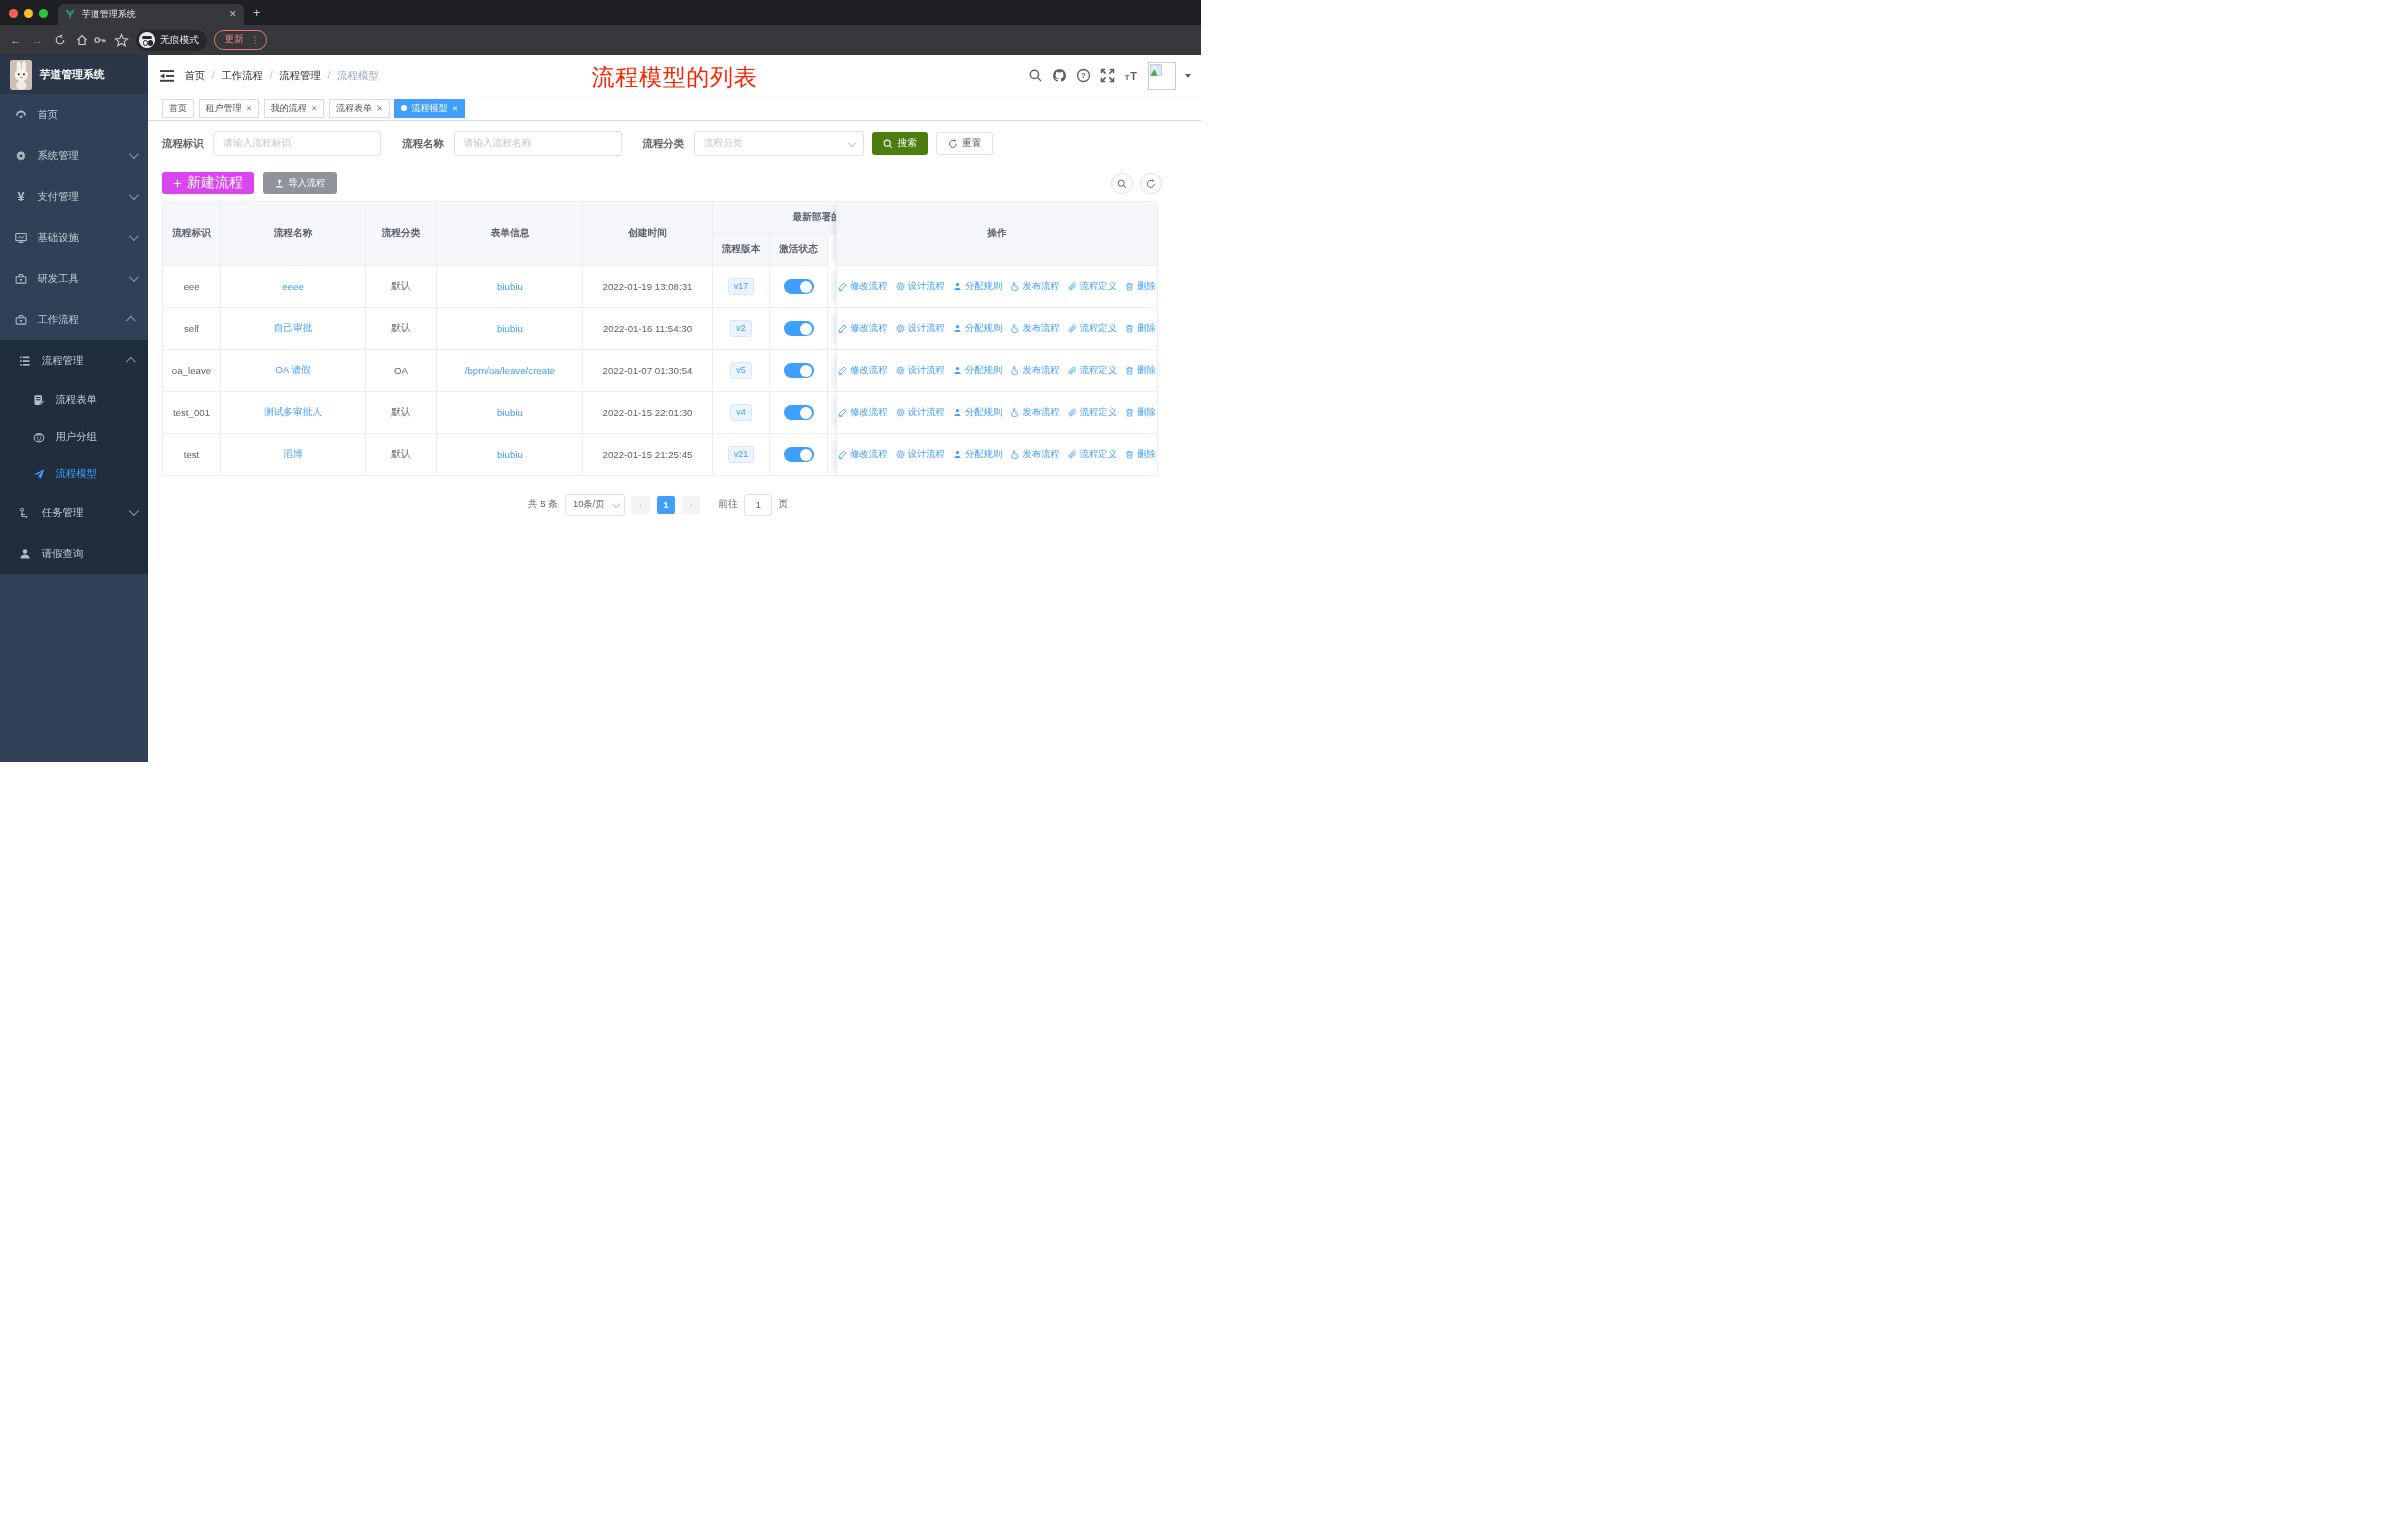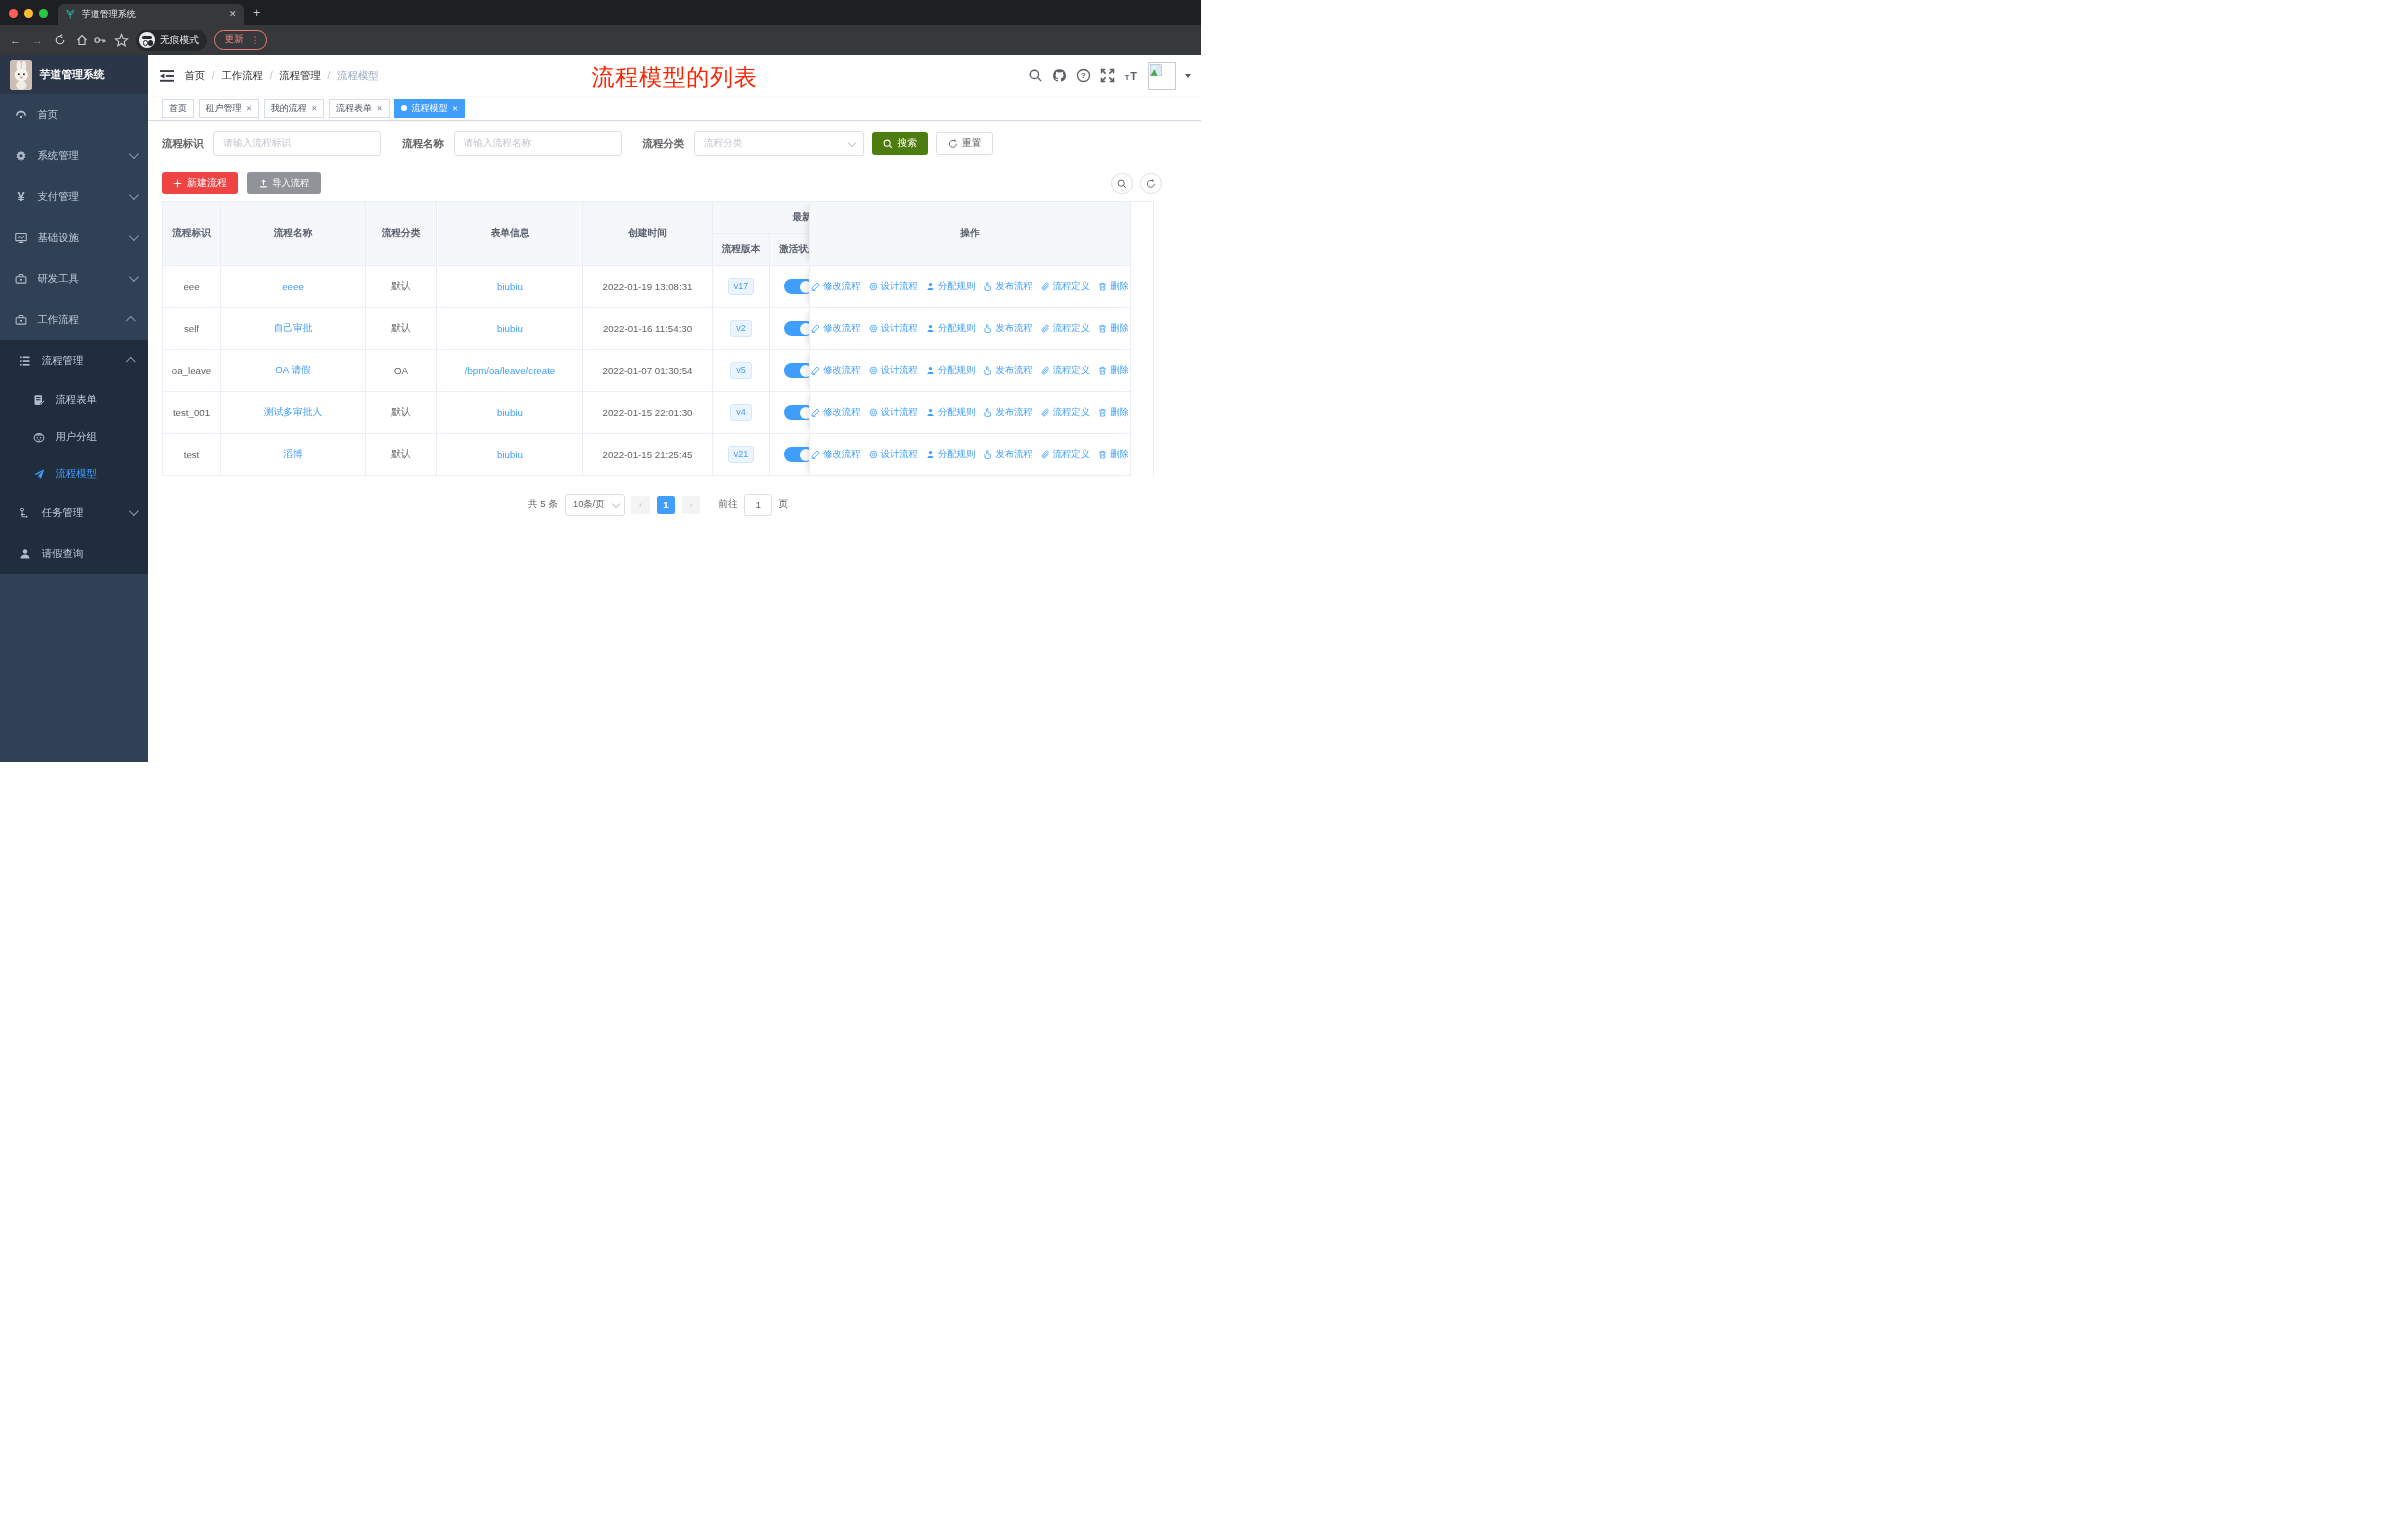--- a/index.html
+++ b/index.html
@@ -93,42 +93,42 @@
              padding:0 9px; color:#c0c4cc; font-size:9.7px; background:#fff; }
   .f-gap { width:21px; }
   .f-select { width:170px; height:24.6px; border:0.7px solid #dcdfe6; border-radius:3px; display:flex; align-items:center;
               padding:0 9px; color:#c0c4cc; font-size:9.7px; justify-content:space-between; background:#fff; }
   .sel-arrow { width:6px; height:6px; border-right:1px solid #c0c4cc; border-bottom:1px solid #c0c4cc; transform:rotate(45deg) translateY(-1.5px); }
   .btn { height:23px; border-radius:3px; font-size:9.7px; display:inline-flex; align-items:center; gap:4.5px;
          padding:0 10.4px; cursor:pointer; border:0.7px solid transparent; }
   .btn-search { background:#4d7c0f; color:#fff; margin-left:8.2px; }
   .btn-reset { background:#fff; color:#606266; border-color:#dcdfe6; margin-left:8.2px; }
   .btns-row { margin-top:16.4px; display:flex; align-items:center; }
-  .btn-create { background:#ef4444; color:#fff; font-size:10px; height:22px; }
+  .btn-create { background:#d946ef; color:#fff; font-size:14px; height:22px; }
   .btn-import { background:#909399; color:#fff; font-size:9.3px; height:22px; margin-left:9px; }
   .circle-btns { margin-left:auto; display:flex; gap:7.4px; margin-right:39px; }
   .cbtn { width:21.6px; height:21.6px; border-radius:50%; border:0.7px solid #dcdfe6; display:flex; align-items:center;
           justify-content:center; color:#606266; background:#fff; }
 
   
   .tbl { position:relative; margin-top:6.7px; width:992px; border:0.7px solid #ebeef5; border-bottom:none; font-size:9.7px; color:#606266; }
   .th-single { position:absolute; top:0; height:64px; background:#f5f7fa; border-right:0.7px solid #ebeef5; border-bottom:0.7px solid #ebeef5;
                display:flex; align-items:center; justify-content:center; font-weight:bold; color:#5a6170; }
   .th-group { position:absolute; top:0; height:32px; background:#f5f7fa; border-bottom:0.7px solid #ebeef5;
               display:flex; align-items:center; justify-content:center; font-weight:bold; color:#5a6170; overflow:hidden; }
   .th-sub { position:absolute; top:32px; height:32px; background:#f5f7fa; border-right:0.7px solid #ebeef5; border-bottom:0.7px solid #ebeef5;
             display:flex; align-items:center; justify-content:center; font-weight:bold; color:#5a6170; }
   .thead { position:relative; height:64px; }
   .tr { position:relative; height:42px; background:#fff; }
   .td { position:absolute; top:0; height:42px; display:flex; align-items:center; justify-content:center;
         border-right:0.7px solid #ebeef5; border-bottom:0.7px solid #ebeef5; padding:0 3px; text-align:center; }
   .c0{left:0;width:58px;} .c1{left:58px;width:145px;} .c2{left:203px;width:71px;} .c3{left:275px;width:145px;}
   .c4{left:420px;width:130px;} .c5{left:550px;width:57px;} .c6{left:607px;width:58px;}
   .c7{left:665px;width:130px;}
-  .fixedcol { left:646px; width:322px; box-shadow:-5.2px 0 7.4px -4.5px rgba(0,0,0,.15); border-left:0.7px solid #ebeef5; }
+  .fixedcol { left:673px; width:322px; box-shadow:-5.2px 0 7.4px -4.5px rgba(0,0,0,.15); border-left:0.7px solid #ebeef5; }
   .th-op { background:#f5f7fa; height:64px; top:0; font-weight:bold; color:#5a6170; z-index:3; }
   .td-op { background:#fff; z-index:3; gap:8.2px; padding:0 7.4px; }
   a.link { color:#409eff; text-decoration:none; cursor:pointer; }
   .vtag { background:#ecf5ff; border:0.7px solid #d4e8fd; color:#409eff; font-size:9px; border-radius:3px;
           padding:1.5px 5.2px; line-height:1.3; }
   .switch { width:30px; height:15px; border-radius:7.4px; background:#409eff; position:relative; display:inline-block; cursor:pointer; }
   .switch:after { content:""; position:absolute; right:1.5px; top:1.5px; width:12px; height:12px; border-radius:50%; background:#fff; }
   .act { color:#409eff; font-size:9.3px; display:inline-flex; align-items:center; gap:3px; text-decoration:none;
          white-space:nowrap; cursor:pointer; }
   .act svg { width:9px; height:9px; }

